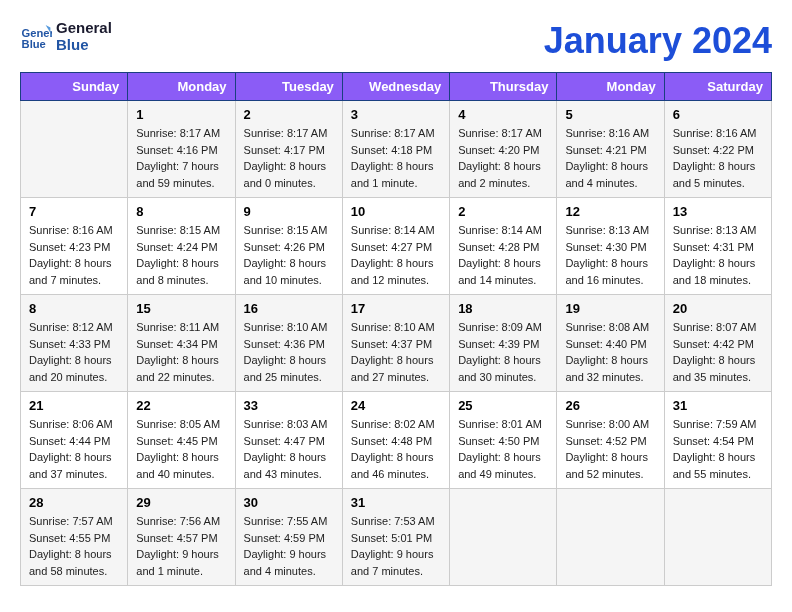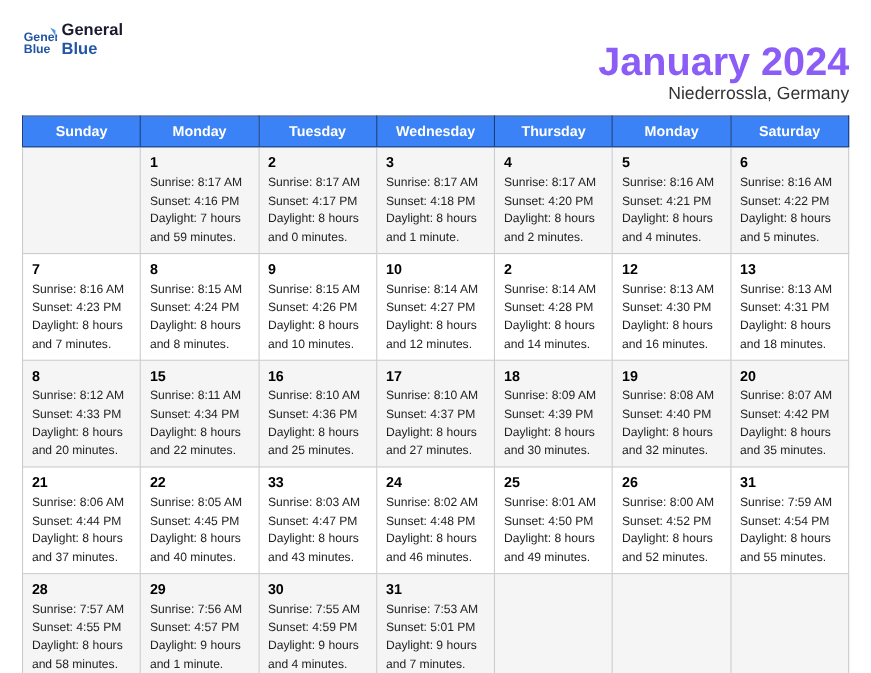--- a/index.html
+++ b/index.html
@@ -24,38 +24,37 @@
     .logo-icon {
       width: 32px;
       height: 32px;
     }
     .title-block {
       text-align: right;
     }
     .title-block h1 {
       font-size: 36px;
       font-weight: bold;
-      color: #8b5cf6;
-      margin-top: 15px;
+      color: #1d4ed8;
     }
     .title-block h2 {
       font-size: 16px;
       font-weight: normal;
       color: #333;
     }
     table {
       width: 100%;
       border-collapse: collapse;
       font-size: 11px;
     }
     thead th {
-      background-color: #3b82f6;
+      background-color: #8b5cf6;
       color: #fff;
       padding: 6px 8px;
-      text-align: center;
+      text-align: right;
       font-size: 13px;
       font-weight: bold;
       border: 1px solid #1a3f80;
     }
     tbody td {
       border: 1px solid #ccc;
       padding: 6px 8px;
       vertical-align: top;
       width: 14.28%;
     }
@@ -85,21 +84,20 @@
       <text x="2" y="34" font-size="14" font-weight="bold" fill="#2255a4">Blue</text>
       <polygon points="32,5 40,18 38,18 38,8" fill="#5599dd"></polygon>
     </svg>
     <div style="line-height:1.1;">
       <div style="font-size:15px;font-weight:bold;color:#1a1a2e;">General</div>
       <div style="font-size:15px;font-weight:bold;color:#2255a4;">Blue</div>
     </div>
   </div>
   <div class="title-block">
     <h1>January 2024</h1>
-    <h2>Niederrossla, Germany</h2>
   </div>
 </div>
 
 <table>
   <thead>
     <tr>
     <th>Sunday</th>
         <th>Monday</th>
         <th>Tuesday</th>
         <th>Wednesday</th>

